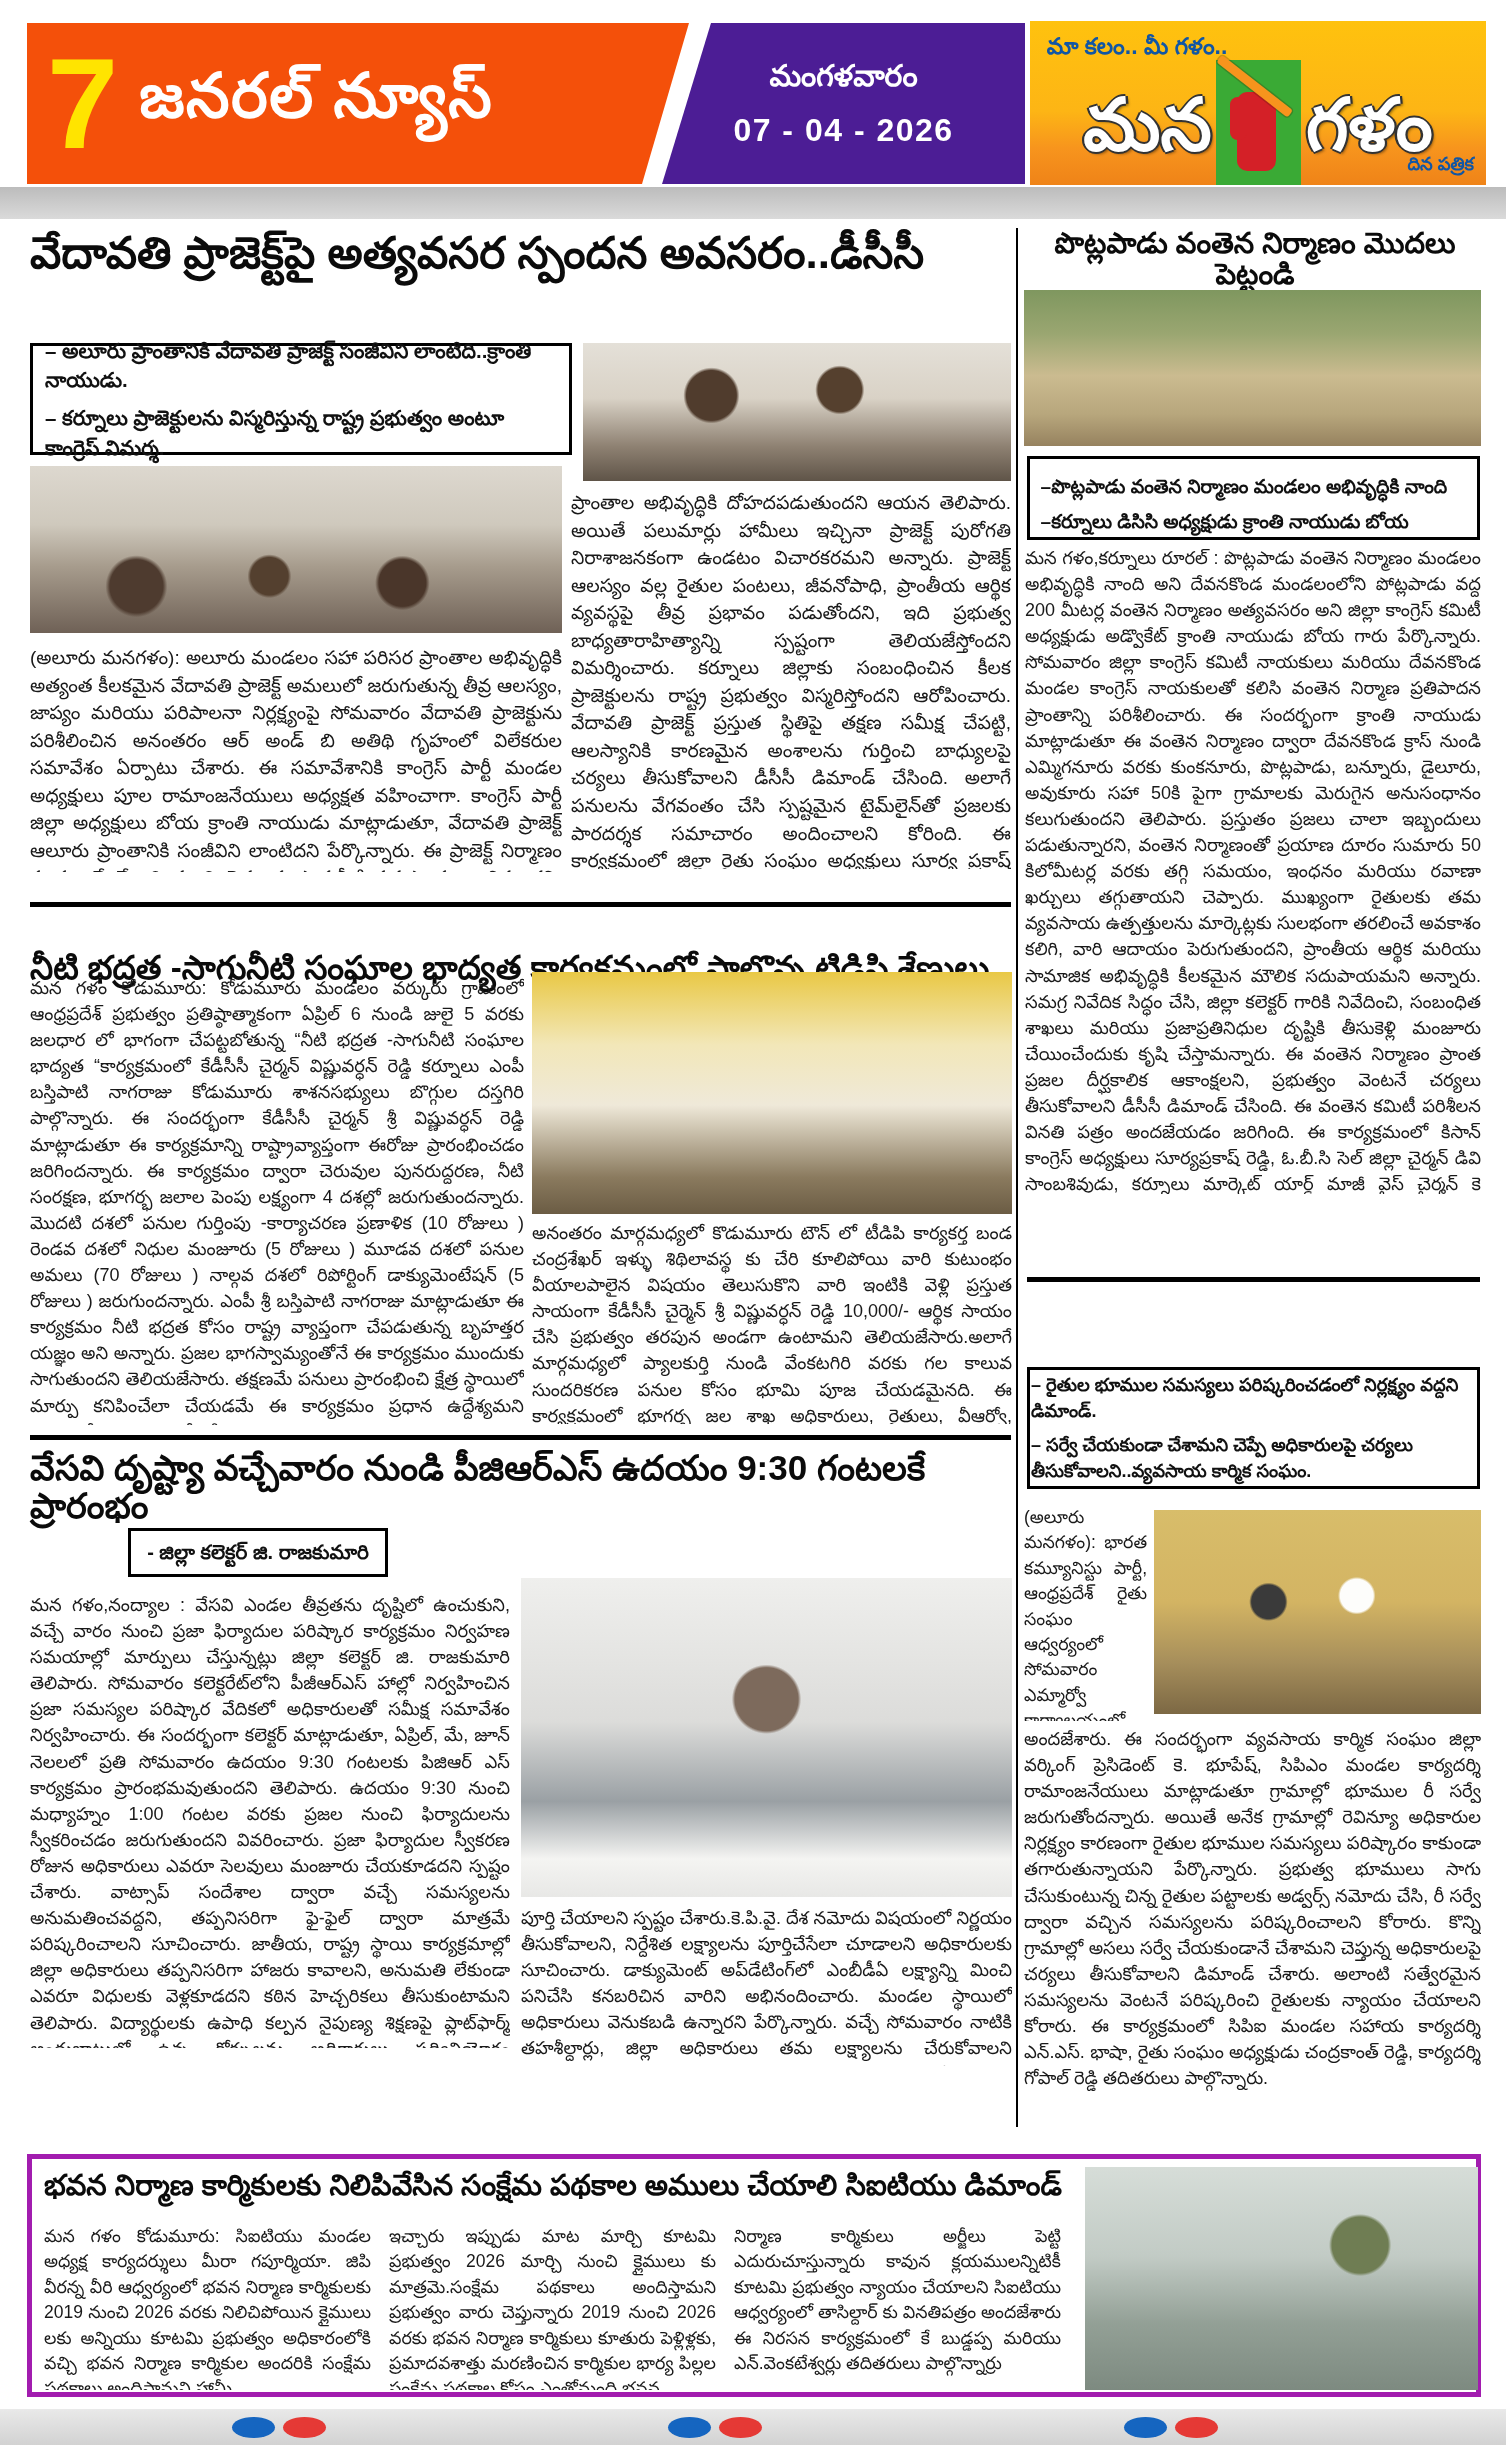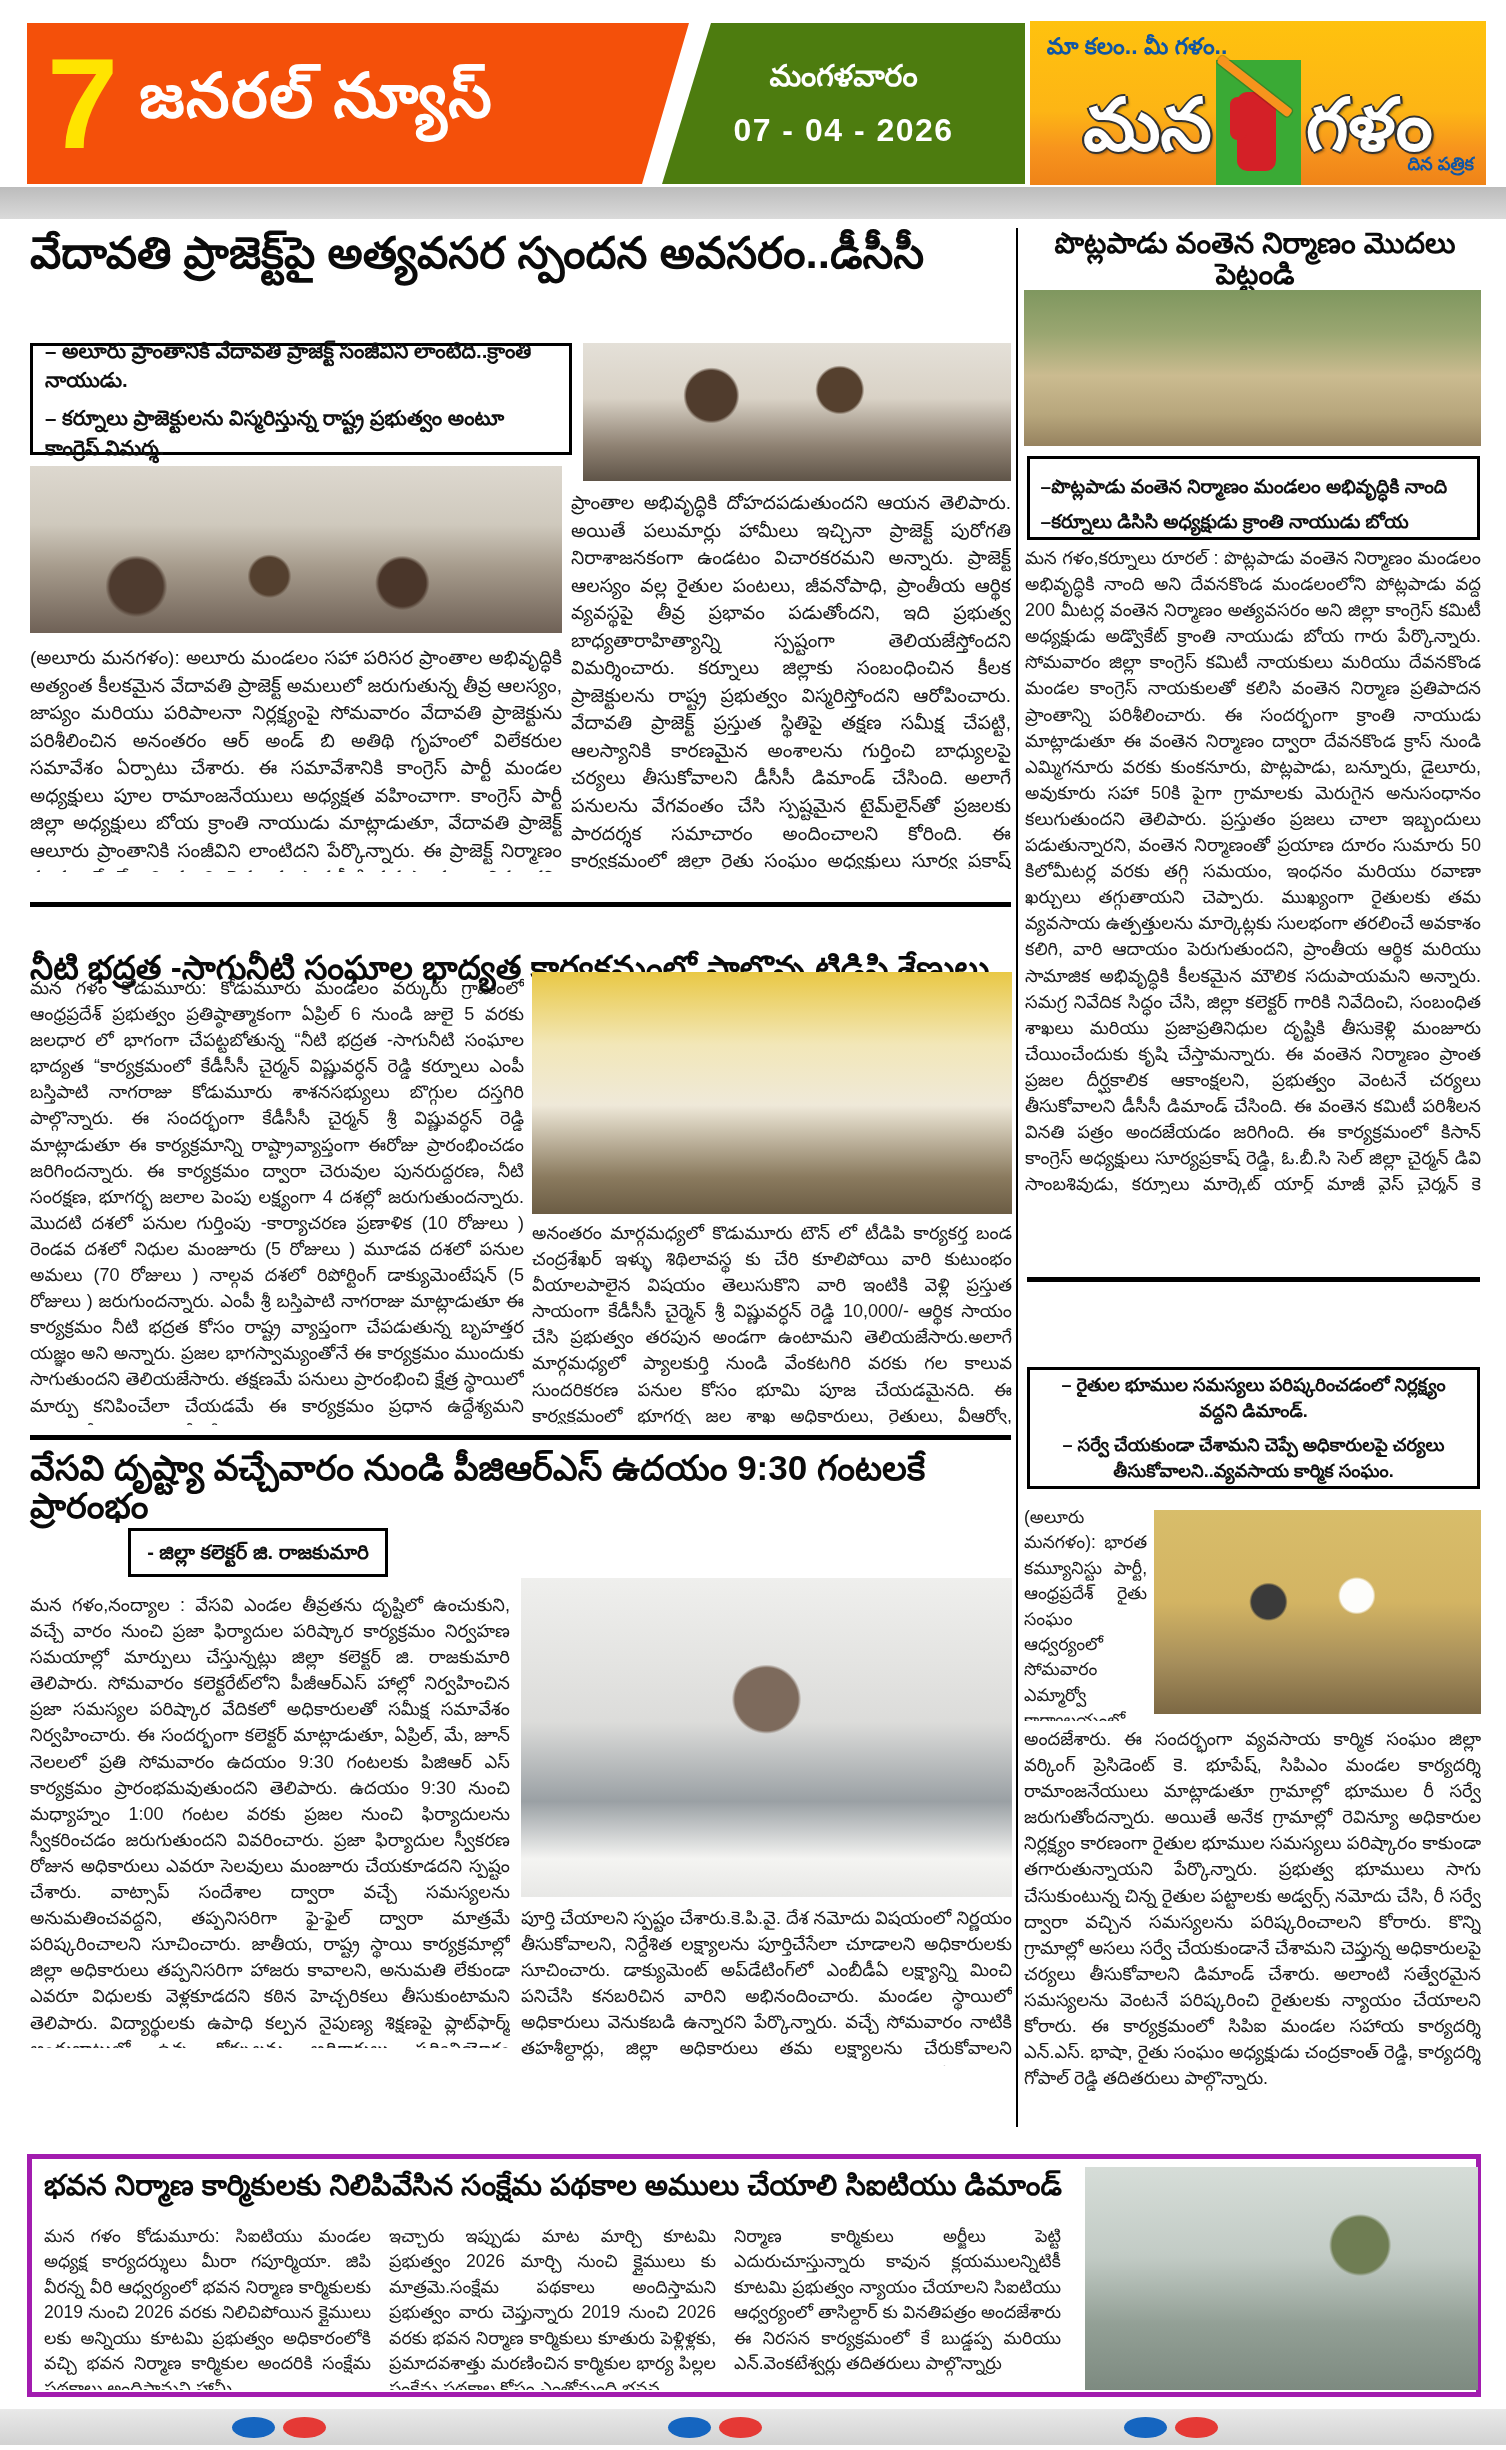--- a/index.html
+++ b/index.html
@@ -6,21 +6,21 @@
   #page{position:relative;width:1507px;height:2450px;background:#ffffff;overflow:hidden;
         font-family:"Liberation Sans", sans-serif;color:#111;}
   .abs{position:absolute;}
 
   
   .hdr-orange{left:27px;top:23px;width:662px;height:161px;background:#f4500a;
     clip-path:polygon(0 0,100% 0,calc(100% - 47px) 100%,0 100%);
     display:flex;align-items:center;gap:21px;padding-left:20px;box-sizing:border-box;}
   .hdr-pagenum{color:#ffe400;font-size:128px;font-weight:700;line-height:1;}
   .hdr-section{color:#fff;font-size:62px;font-weight:700;letter-spacing:1.5px;}
-  .hdr-blue{left:662px;top:23px;width:363px;height:161px;background:#4d7c0f;
+  .hdr-blue{left:662px;top:23px;width:363px;height:161px;background:#4c1d95;
     clip-path:polygon(49px 0,100% 0,100% 100%,0 100%);
     display:flex;flex-direction:column;align-items:center;justify-content:center;gap:12px;}
   .hdr-day{color:#fff;font-size:30px;font-weight:700;}
   .hdr-date{color:#fff;font-size:32px;font-weight:700;letter-spacing:1.5px;}
   .masthead{left:1030px;top:21px;width:456px;height:164px;
     background:linear-gradient(180deg,#ffc20e 0%,#fdb515 55%,#f7941d 78%,#ef8318 100%);
     overflow:hidden;}
   .mast-tagline{position:absolute;left:16.7px;top:12px;color:#1156a5;font-size:23px;font-weight:700;}
   .mast-row{position:absolute;left:0;top:39px;width:100%;display:flex;align-items:center;justify-content:center;gap:4.6px;}
   .mast-word{color:#fff;font-size:73px;font-weight:700;line-height:1;
@@ -126,21 +126,21 @@
   </div>
   <div class="abs body-txt" style="left:1025px;top:545px;width:456px;height:649px;font-size:18px;">మన గళం,కర్నూలు రూరల్ : పొట్లపాడు వంతెన నిర్మాణం మండలం అభివృద్ధికి నాంది అని దేవనకొండ మండలంలోని పోట్లపాడు వద్ద 200 మీటర్ల వంతెన నిర్మాణం అత్యవసరం అని జిల్లా కాంగ్రెస్ కమిటీ అధ్యక్షుడు అడ్వొకేట్ క్రాంతి నాయుడు బోయ గారు పేర్కొన్నారు. సోమవారం జిల్లా కాంగ్రెస్ కమిటీ నాయకులు మరియు దేవనకొండ మండల కాంగ్రెస్ నాయకులతో కలిసి వంతెన నిర్మాణ ప్రతిపాదన ప్రాంతాన్ని పరిశీలించారు. ఈ సందర్భంగా క్రాంతి నాయుడు మాట్లాడుతూ ఈ వంతెన నిర్మాణం ద్వారా దేవనకొండ క్రాస్ నుండి ఎమ్మిగనూరు వరకు కుంకనూరు, పొట్లపాడు, బన్నూరు, డైలూరు, అవుకూరు సహా 50కి పైగా గ్రామాలకు మెరుగైన అనుసంధానం కలుగుతుందని తెలిపారు. ప్రస్తుతం ప్రజలు చాలా ఇబ్బందులు పడుతున్నారని, వంతెన నిర్మాణంతో ప్రయాణ దూరం సుమారు 50 కిలోమీటర్ల వరకు తగ్గి సమయం, ఇంధనం మరియు రవాణా ఖర్చులు తగ్గుతాయని చెప్పారు. ముఖ్యంగా రైతులకు తమ వ్యవసాయ ఉత్పత్తులను మార్కెట్లకు సులభంగా తరలించే అవకాశం కలిగి, వారి ఆదాయం పెరుగుతుందని, ప్రాంతీయ ఆర్థిక మరియు సామాజిక అభివృద్ధికి కీలకమైన మౌలిక సదుపాయమని అన్నారు. సమగ్ర నివేదిక సిద్ధం చేసి, జిల్లా కలెక్టర్ గారికి నివేదించి, సంబంధిత శాఖలు మరియు ప్రజాప్రతినిధుల దృష్టికి తీసుకెళ్లి మంజూరు చేయించేందుకు కృషి చేస్తామన్నారు. ఈ వంతెన నిర్మాణం ప్రాంత ప్రజల దీర్ఘకాలిక ఆకాంక్షలని, ప్రభుత్వం వెంటనే చర్యలు తీసుకోవాలని డీసీసీ డిమాండ్ చేసింది. ఈ వంతెన కమిటీ పరిశీలన వినతి పత్రం అందజేయడం జరిగింది. ఈ కార్యక్రమంలో కిసాన్ కాంగ్రెస్ అధ్యక్షులు సూర్యప్రకాష్ రెడ్డి, ఓ.బీ.సి సెల్ జిల్లా చైర్మన్ డివి సాంబశివుడు, కర్నూలు మార్కెట్ యార్డ్ మాజీ వైస్ చైర్మన్ కె రాఘవేంద్ర రెడ్డి, శ్రీనివాసులు, రంగస్వామి, కాసిం, శంకరయ్య, రామస్వామి, పరమేష్, వలి నవాజ్, టైలర్, రవి తదితరులు పాల్గొన్నారు.</div>
 
   <div class="abs hrule" style="left:30px;top:902px;width:981px;height:4.6px;"></div>
   <div class="abs headline" style="left:30px;top:914px;width:981px;font-size:33px;margin-top:36px;">నీటి భద్రత -సాగునీటి సంఘాల భాద్యత కార్యక్రమంలో పాల్గొన్న టిడిపి శ్రేణులు</div>
   <div class="abs photo ph-meeting" style="left:532px;top:972px;width:480px;height:242px;"></div>
   <div class="abs body-txt" style="left:30px;top:975px;width:494px;height:450px;font-size:18px;">మన గళం కోడుమూరు:  కోడుమూరు మండలం వర్కురు గ్రామంలో ఆంధ్రప్రదేశ్ ప్రభుత్వం ప్రతిష్ఠాత్మాకంగా ఏప్రిల్ 6 నుండి జులై 5 వరకు జలధార లో భాగంగా చేపట్టబోతున్న “నీటి భద్రత -సాగునీటి సంఘాల భాద్యత “కార్యక్రమంలో కేడీసీసీ చైర్మన్ విష్ణువర్ధన్ రెడ్డి కర్నూలు ఎంపీ బస్తిపాటి నాగరాజు కోడుమూరు శాశనసభ్యులు బొగ్గుల దస్తగిరి పాల్గొన్నారు. ఈ సందర్భంగా కేడీసీసీ చైర్మన్ శ్రీ విష్ణువర్ధన్ రెడ్డి మాట్లాడుతూ ఈ కార్యక్రమాన్ని రాష్ట్రావ్యాప్తంగా ఈరోజు ప్రారంభించడం జరిగిందన్నారు. ఈ కార్యక్రమం ద్వారా చెరువుల పునరుద్దరణ, నీటి సంరక్షణ, భూగర్భ జలాల పెంపు లక్ష్యంగా 4 దశల్లో జరుగుతుందన్నారు. మొదటి దశలో పనుల గుర్తింపు -కార్యాచరణ ప్రణాళిక (10 రోజులు ) రెండవ దశలో నిధుల మంజూరు (5 రోజులు ) మూడవ దశలో పనుల అమలు (70 రోజులు ) నాల్గవ దశలో రిపోర్టింగ్ డాక్యుమెంటేషన్ (5 రోజులు ) జరుగుందన్నారు. ఎంపీ శ్రీ బస్తిపాటి నాగరాజు మాట్లాడుతూ ఈ కార్యక్రమం నీటి భద్రత కోసం రాష్ట్ర వ్యాప్తంగా చేపడుతున్న బృహత్తర యజ్ఞం అని అన్నారు. ప్రజల భాగస్వామ్యంతోనే ఈ కార్యక్రమం ముందుకు సాగుతుందని తెలియజేసారు. తక్షణమే పనులు ప్రారంభించి క్షేత్ర స్థాయిలో మార్పు కనిపించేలా చేయడమే ఈ కార్యక్రమం ప్రధాన ఉద్దేశ్యమని తెలియజేసారు. ఎమ్మెల్యే శ్రీ బొగ్గుల దస్తగిరి మాట్లాడుతూ ఈ జలధార కార్యక్రమం ద్వారా నీటి సంరక్షణ, భూగర్భ జలాల పెంపు చేయడం జరుగుంతుందన్నారు ప్రజలు</div>
   <div class="abs body-txt" style="left:532px;top:1220px;width:480px;height:204px;font-size:18px;">అనంతరం మార్గమధ్యలో కొడుమూరు టౌన్ లో టీడిపి కార్యకర్త బండ చంద్రశేఖర్ ఇళ్ళు శిథిలావస్థ కు చేరి కూలిపోయి వారి కుటుంభం వీయాలపాలైన విషయం తెలుసుకొని వారి ఇంటికి వెళ్లి ప్రస్తుత సాయంగా కేడీసీసీ చైర్మెన్ శ్రీ విష్ణువర్ధన్ రెడ్డి 10,000/- ఆర్థిక సాయం చేసి ప్రభుత్వం తరపున అండగా ఉంటామని తెలియజేసారు.అలాగే మార్గమధ్యలో ప్యాలకుర్తి నుండి వేంకటగిరి వరకు గల కాలువ సుందరికరణ పనుల కోసం భూమి పూజ చేయడమైనది. ఈ కార్యక్రమంలో భూగర్భ జల శాఖ అధికారులు, రైతులు, వీఆర్వో, నీటిపారుదల శాఖ అధికారులు, రైతు విభాగం నాయకులు, కూటమి నాయకులు కార్యకర్తలు తదితరులు పాల్గొన్నారు.</div>
 
   <div class="abs hrule" style="left:1027px;top:1277px;width:453px;height:4.6px;"></div>
-  <div class="abs bullet-box" style="left:1027px;top:1367px;width:453px;height:122px;padding:6px 28px;text-align:center;">
+  <div class="abs bullet-box" style="left:1027px;top:1367px;width:453px;height:122px;padding:6px 1px;">
     <div class="bullet-line" style="font-size:18px;">– రైతుల భూముల సమస్యలు పరిష్కరించడంలో నిర్లక్ష్యం వద్దని డిమాండ్.</div>
     <div class="bullet-line" style="font-size:18px;">– సర్వే చేయకుండా చేశామని చెప్పే అధికారులపై చర్యలు తీసుకోవాలని..వ్యవసాయ కార్మిక సంఘం.</div>
   </div>
   <div class="abs body-txt" style="left:1024px;top:1505px;width:123px;height:216px;font-size:17.5px;">(అలూరు మనగళం): భారత కమ్యూనిస్టు పార్టీ, ఆంధ్రప్రదేశ్ రైతు సంఘం ఆధ్వర్యంలో సోమవారం ఎమ్మార్వో కార్యాలయంలో తహసీల్దార్ కు వినతిపత్రం</div>
   <div class="abs photo ph-street" style="left:1154px;top:1510px;width:327px;height:204px;"></div>
   <div class="abs body-txt" style="left:1024px;top:1726px;width:457px;height:395px;font-size:18px;">అందజేశారు. ఈ సందర్భంగా వ్యవసాయ కార్మిక సంఘం జిల్లా వర్కింగ్ ప్రెసిడెంట్ కె. భూపేష్, సిపిఎం మండల కార్యదర్శి రామాంజనేయులు మాట్లాడుతూ గ్రామాల్లో భూముల రీ సర్వే జరుగుతోందన్నారు. అయితే అనేక గ్రామాల్లో రెవిన్యూ అధికారుల నిర్లక్ష్యం కారణంగా రైతుల భూముల సమస్యలు పరిష్కారం కాకుండా తగారుతున్నాయని పేర్కొన్నారు. ప్రభుత్వ భూములు సాగు చేసుకుంటున్న చిన్న రైతుల పట్టాలకు అడ్వర్స్ నమోదు చేసి, రీ సర్వే ద్వారా వచ్చిన సమస్యలను పరిష్కరించాలని కోరారు. కొన్ని గ్రామాల్లో అసలు సర్వే చేయకుండానే చేశామని చెప్తున్న అధికారులపై చర్యలు తీసుకోవాలని డిమాండ్ చేశారు. అలాంటి సత్వేరమైన సమస్యలను వెంటనే పరిష్కరించి రైతులకు న్యాయం చేయాలని కోరారు. ఈ కార్యక్రమంలో సిపిఐ మండల సహాయ కార్యదర్శి ఎన్.ఎస్. భాషా, రైతు సంఘం అధ్యక్షుడు చంద్రకాంత్ రెడ్డి, కార్యదర్శి గోపాల్ రెడ్డి తదితరులు పాల్గొన్నారు.</div>
 
   <div class="abs hrule" style="left:30px;top:1435px;width:981px;height:4.6px;"></div>
   <div class="abs headline" style="left:30px;top:1449px;width:981px;font-size:35px;">వేసవి దృష్ట్యా వచ్చేవారం నుండి పీజిఆర్ఎస్ ఉదయం 9:30 గంటలకే ప్రారంభం</div>
   <div class="abs bullet-box" style="left:128px;top:1528px;width:260px;height:49px;padding:3px 9px;align-items:center;">

